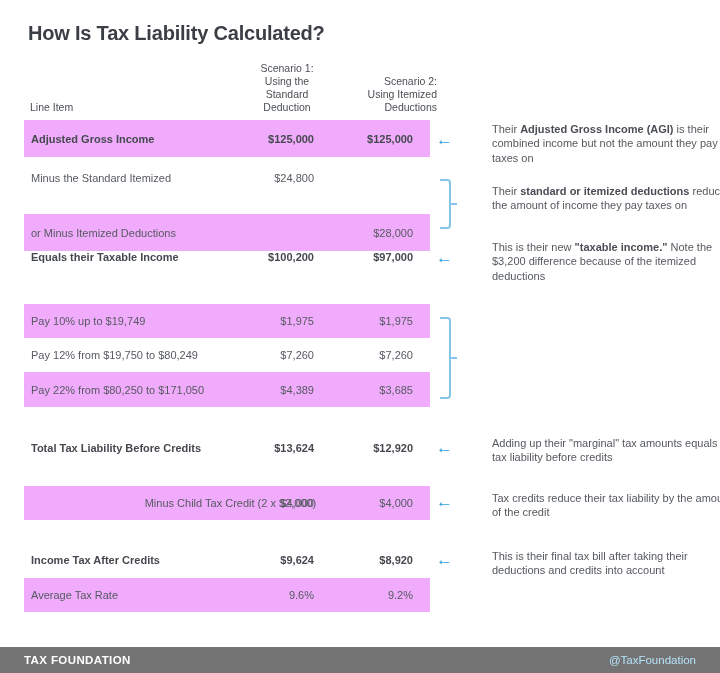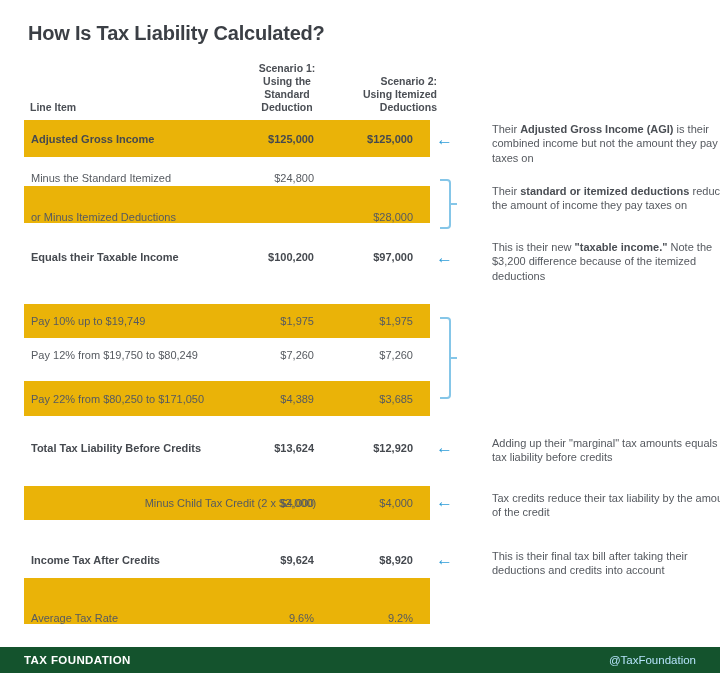--- a/index.html
+++ b/index.html
@@ -1,62 +1,62 @@
 <!DOCTYPE html>
 <html><head>
 <meta charset="utf-8">
 <style>
   html,body{margin:0;padding:0;background:#fff;}
   .page{position:relative;width:720px;height:673px;background:#ffffff;overflow:hidden;
         font-family:"Liberation Sans",sans-serif;}
   .title{position:absolute;left:28px;top:22px;font-size:20px;font-weight:bold;color:#3b3f45;letter-spacing:-0.2px;}
 
   
-  .hdr{position:absolute;font-size:10.5px;font-weight:bold;color:#4b4f55;line-height:1.25;}
+  .hdr{position:absolute;font-size:10.5px;font-weight:normal;color:#4b4f55;line-height:1.25;}
   .hdr-line-item{left:30px;top:101px;}
   .hdr-s1{left:243px;top:62px;width:88px;text-align:center;white-space:pre-line;}
   .hdr-s2{left:333px;top:75px;width:104px;text-align:right;white-space:pre-line;}
 
   
   .row{position:absolute;left:24px;width:406px;display:flex;align-items:center;
        font-size:11px;color:#565a60;}
   .row .lbl{padding-left:7px;}
   .row .v1{position:absolute;right:116px;text-align:right;}
   .row .v2{position:absolute;right:17px;text-align:right;}
-  .blue{background:#eab308;}
+  .blue{background:#f0abfc;}
   .bold{font-weight:bold;color:#45494f;}
   .r1{top:120px;height:37px;}
   .r2{top:157px;height:41px;}
-  .r3{top:186px;height:37px;align-items:flex-end;}
+  .r3{top:214px;height:37px;}
   .r4{top:238px;height:38px;}
   .r5{top:304px;height:34px;}
   .r6{top:338px;height:34px;}
-  .r7{top:381px;height:35px;}
+  .r7{top:372px;height:35px;}
   .r8{top:430px;height:36px;}
   .r9{top:486px;height:34px;justify-content:center;}
   .r10{top:543px;height:34px;}
-  .r11{top:578px;height:46px;align-items:flex-end;}
+  .r11{top:578px;height:34px;}
 
   
   .ann{position:absolute;left:461px;width:250px;font-size:11px;line-height:1.3;color:#55595f;margin-left:31px;}
   .ann .b{font-weight:bold;color:#4a4e54;}
   .a1{top:122px;} .a2{top:184px;} .a3{top:240px;} .a4{top:341px;}
   .a5{top:436px;} .a6{top:491px;} .a7{top:549px;}
 
   .arrow{position:absolute;left:436px;color:#2b9cd8;font-size:17px;font-weight:bold;line-height:1;}
   .ar1{top:131px;} .ar3{top:249px;} .ar5{top:439px;} .ar6{top:493px;} .ar7{top:551px;}
 
   .bracket{position:absolute;left:440px;width:9px;border:2px solid #85c6e8;border-left:none;
            border-radius:0 4px 4px 0;}
   .b1{top:179px;height:46px;}
   .b2{top:317px;height:78px;}
   .bracket .tick{position:absolute;right:-8px;top:50%;margin-top:-1px;width:8px;height:2px;background:#85c6e8;}
 
   
-  .footer{position:absolute;left:0;top:647px;width:720px;height:26px;background:#14532d;
+  .footer{position:absolute;left:0;top:647px;width:720px;height:26px;background:#737373;
           display:flex;align-items:center;justify-content:space-between;
           padding:0 24px;box-sizing:border-box;}
   .brand{color:#ffffff;font-weight:bold;font-size:11.5px;letter-spacing:0.4px;}
   .handle{color:#b5e2fa;font-size:11.5px;}
 </style>
 </head>
 <body>
 
 <div class="page">
 

